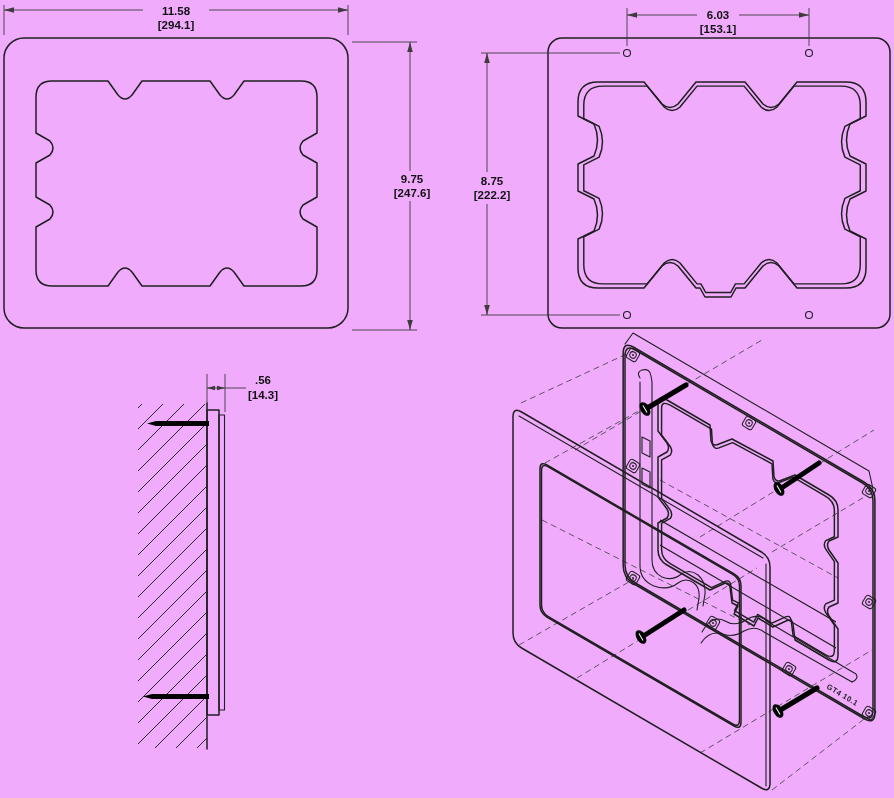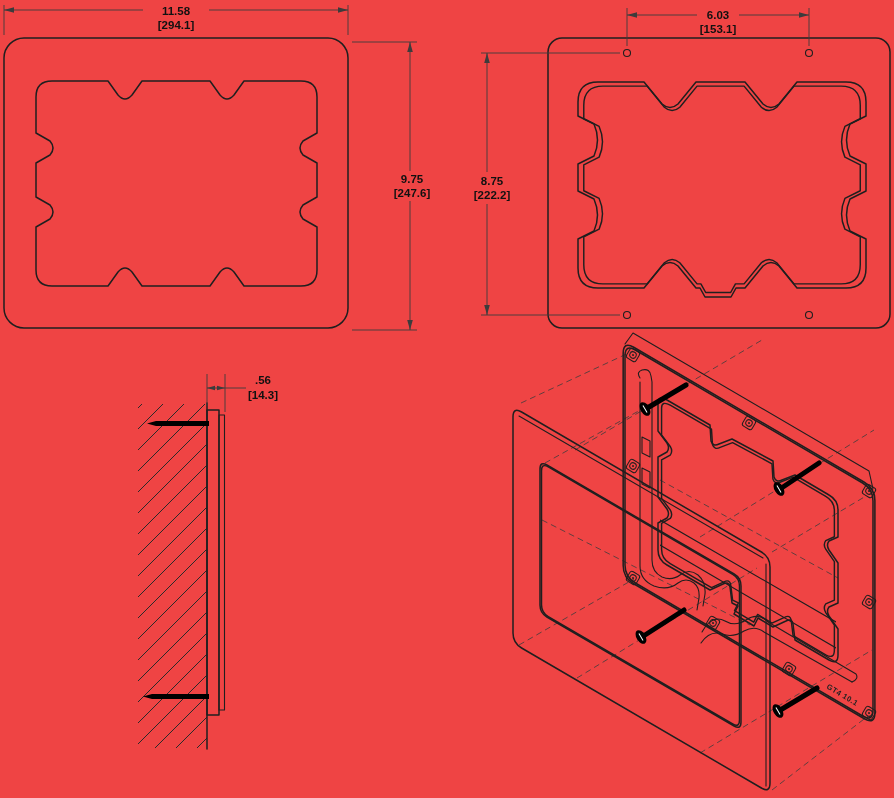--- a/index.html
+++ b/index.html
@@ -1,16 +1,16 @@
 <!DOCTYPE html>
 <html><head>
 <meta charset="utf-8">
 <style>
   html,body{margin:0;padding:0;background:#ffffff;}
-  .sheet{position:relative;width:894px;height:798px;background:#ef4444;overflow:hidden;
+  .sheet{position:relative;width:894px;height:798px;background:#f0abfc;overflow:hidden;
          font-family:"Liberation Sans", sans-serif;}
   svg{display:block}
   text.dim{font-family:"Liberation Sans", sans-serif;font-size:11.5px;font-weight:bold;fill:#111;}
   text.engrave{font-family:"Liberation Sans", sans-serif;font-size:7.5px;font-weight:bold;fill:#222;letter-spacing:.5px;}
   .part{stroke:#1f1f1f;fill:none;stroke-width:1.5;stroke-linejoin:round;stroke-linecap:round;}
   .part2{stroke:#1f1f1f;fill:none;stroke-width:1.1;stroke-linejoin:round;stroke-linecap:round;}
   .dimln{stroke:#3c3c3c;fill:none;stroke-width:0.9;}
   .dash{stroke:#3c3c3c;fill:none;stroke-width:0.8;stroke-dasharray:6 4;}
   .arrow{fill:#3c3c3c;stroke:none;}
   .blk{fill:#000;stroke:none;}

